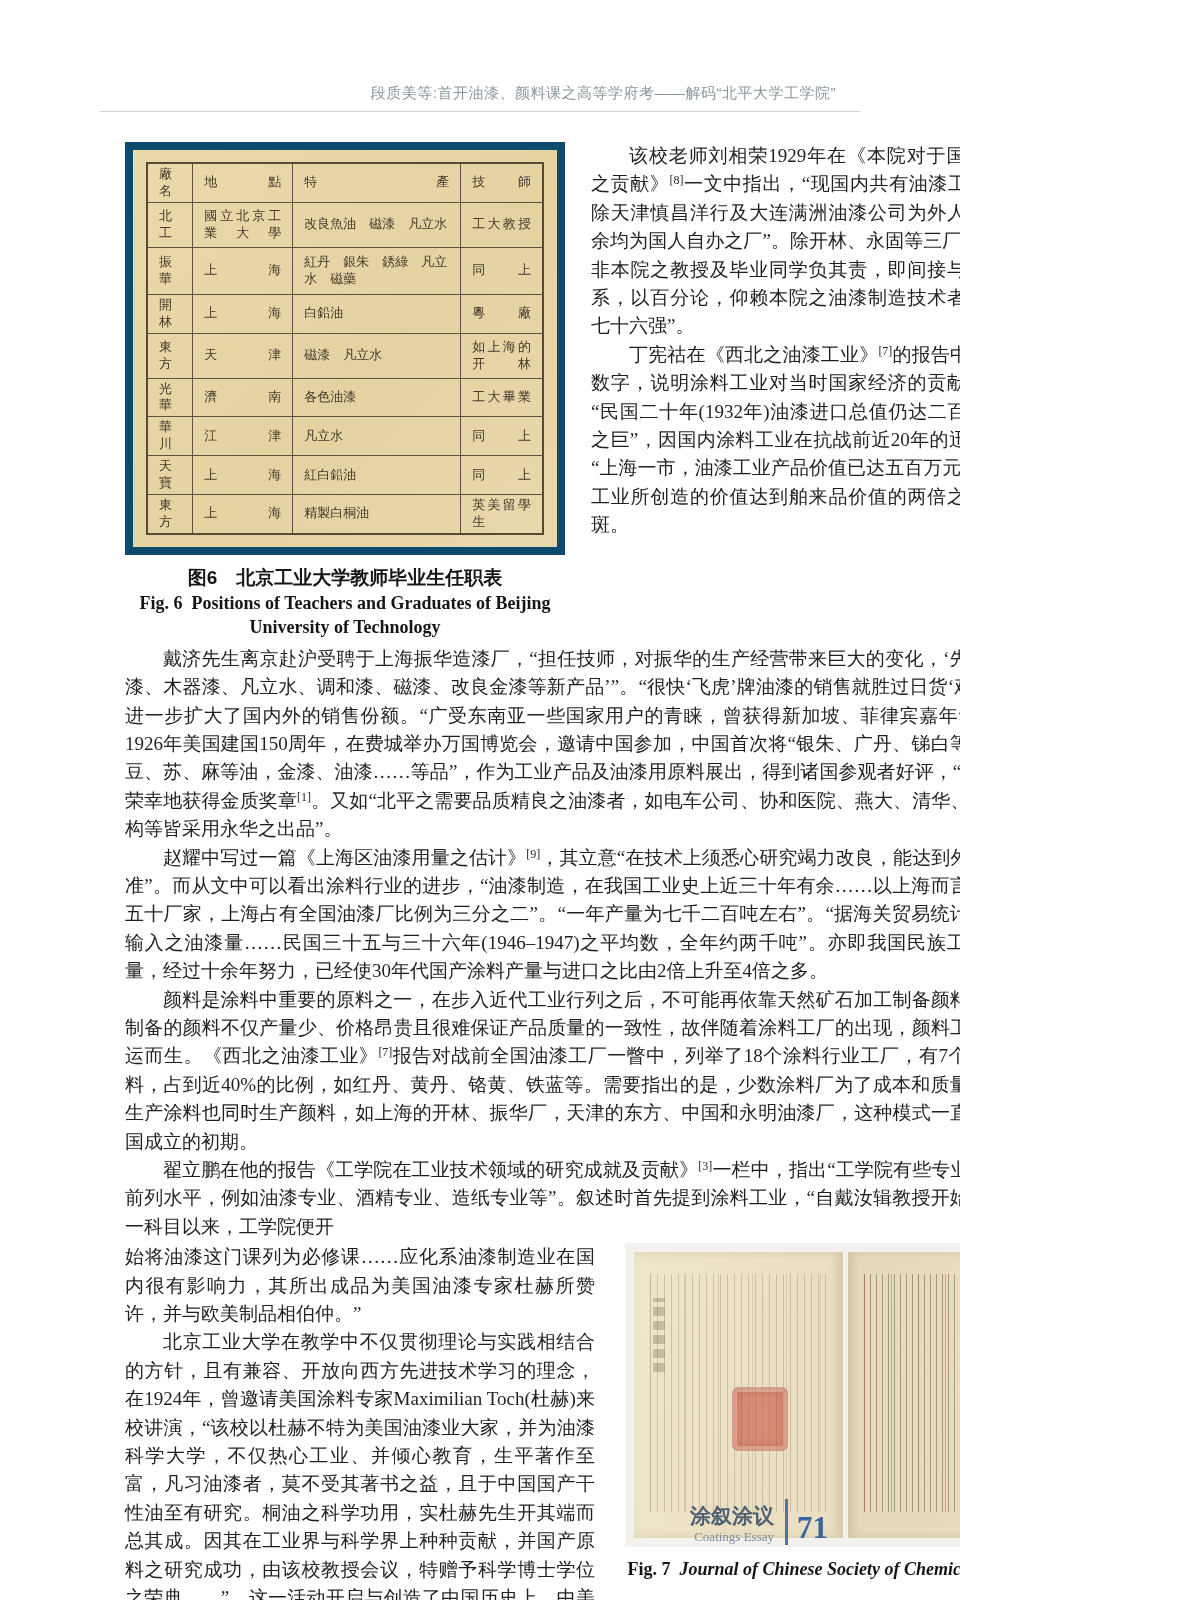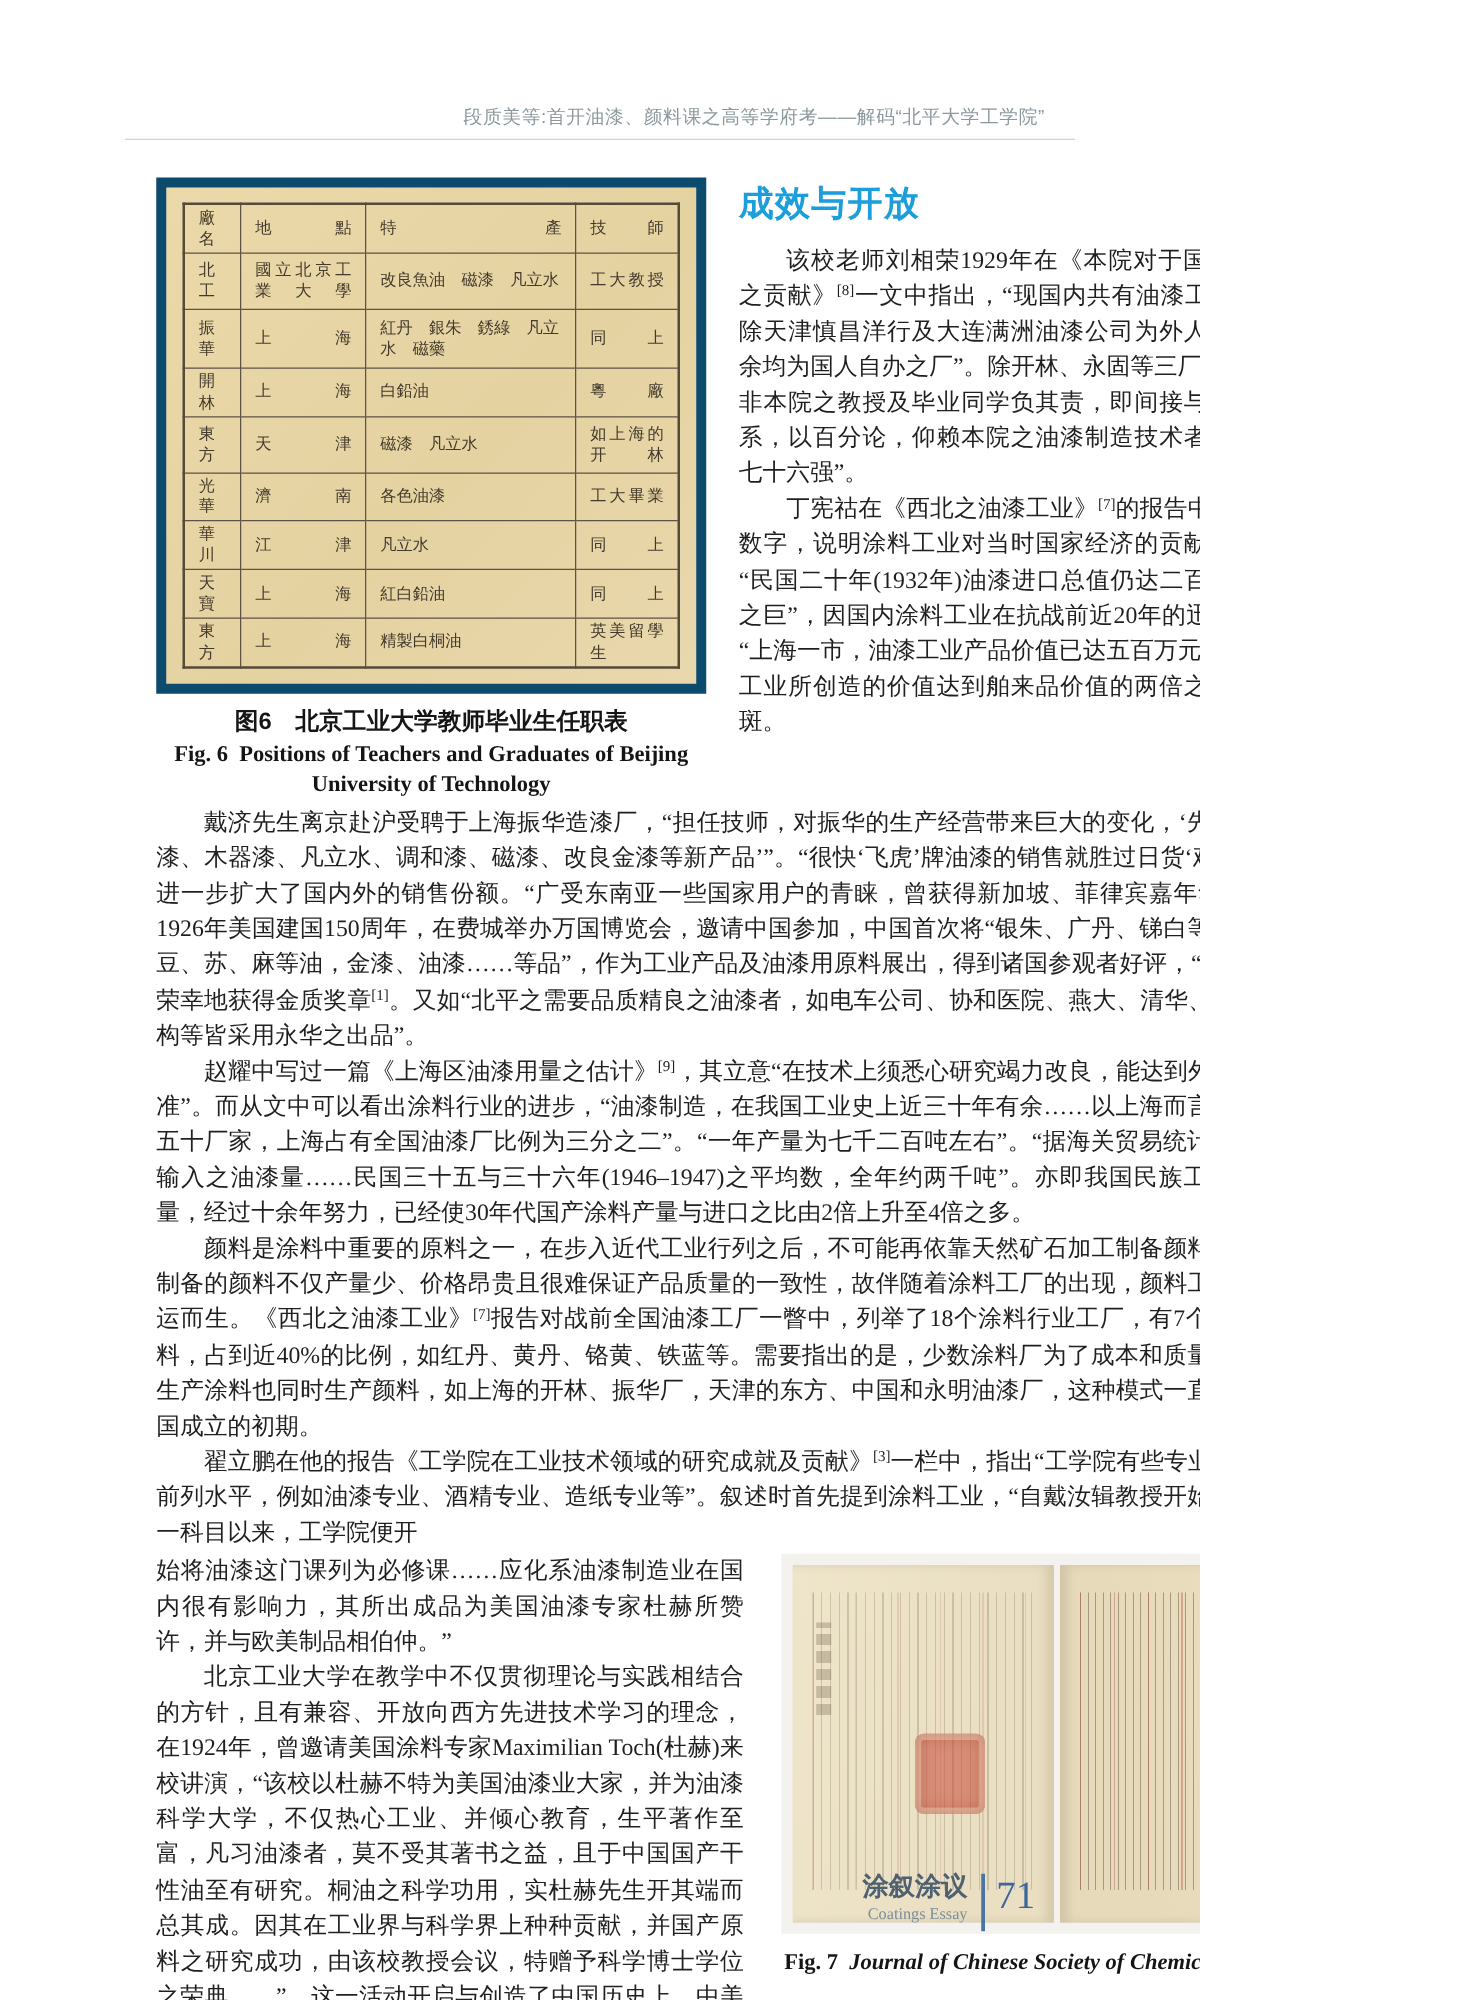--- a/index.html
+++ b/index.html
@@ -73,27 +73,27 @@
   .seal{position:absolute;background:rgba(198,72,56,.55);border-radius:7px;
         box-shadow:inset 0 0 0 5px rgba(238,227,198,.4), inset 0 0 14px rgba(150,30,20,.5);}
   .seal.s1{left:47%;top:47%;width:56px;height:64px;}
   .seal.s2{right:-2px;top:47%;width:34px;height:64px;opacity:.8;}
   .blotch{position:absolute;left:55%;top:26%;width:34px;height:28px;
         background:radial-gradient(ellipse,rgba(92,70,40,.55),rgba(92,70,40,0) 70%);}
   .spinelabel{position:absolute;left:9%;top:16%;width:12px;height:74px;opacity:.5;
         background:repeating-linear-gradient(0deg,rgba(80,66,46,.5) 0 9px,transparent 9px 14px);}
 
   
-  .footer{position:absolute;right:132px;bottom:55px;display:flex;}
+  .footer{position:absolute;right:132px;bottom:55px;display:flex;align-items:flex-end;}
   .f-left{text-align:right;}
   .f-zh{font-family:"Liberation Sans","DejaVu Sans",sans-serif;font-weight:bold;
         font-size:21px;color:#4f6171;line-height:22px;}
   .f-en{font-size:13px;color:#7e8d9a;line-height:16px;margin-top:2px;}
   .f-bar{width:3px;height:46px;background:#4a74a3;margin:0 9px 0 11px;}
-  .f-num{font-size:31px;color:#3a679c;line-height:34px;}
+  .f-num{font-size:31px;color:#3a679c;line-height:34px;font-weight:bold;}
 </style>
 </head>
 <body>
 
 <div class="page">
 
   <div class="running-head">段质美等:首开油漆、颜料课之高等学府考——解码“北平大学工学院”</div>
   <div class="head-rule"></div>
 
   <div class="main">
@@ -163,21 +163,20 @@
           </div>
         </div>
         <div class="figcap">
           <div class="zh">图6　北京工业大学教师毕业生任职表</div>
           <div class="en">
             <span>Fig. 6</span>&nbsp;&nbsp;<span>Positions of Teachers and Graduates of Beijing University of Technology</span>
           </div>
         </div>
       </div>
       <div class="rcol">
-        <h2 class="sec">成效与开放</h2>
         <p class="body">该校老师刘相荣1929年在《本院对于国内油漆工业之贡献》<sup>[8]</sup>一文中指出，“现国内共有油漆工厂十五处，除天津慎昌洋行及大连满洲油漆公司为外人经营者外，余均为国人自办之厂”。除开林、永固等三厂，“其余十厂非本院之教授及毕业同学负其责，即间接与本院发生关系，以百分论，仰赖本院之油漆制造技术者，占百分之七十六强”。</p>
         <p class="body">丁宪祜在《西北之油漆工业》<sup>[7]</sup>的报告中列举了一组数字，说明涂料工业对当时国家经济的贡献及重要性，“民国二十年(1932年)油漆进口总值仍达二百四十万海关之巨”，因国内涂料工业在抗战前近20年的迅速发展，仅“上海一市，油漆工业产品价值已达五百万元之谱”，民族工业所创造的价值达到舶来品价值的两倍之多，可见一斑。</p>
       </div>
     </div>
 
     <div class="full">
       <p class="body">戴济先生离京赴沪受聘于上海振华造漆厂，“担任技师，对振华的生产经营带来巨大的变化，‘先后增加汽车漆、木器漆、凡立水、调和漆、磁漆、改良金漆等新产品’”。“很快‘飞虎’牌油漆的销售就胜过日货‘鸡’牌油漆”，进一步扩大了国内外的销售份额。“广受东南亚一些国家用户的青睐，曾获得新加坡、菲律宾嘉年华等奖项”。1926年美国建国150周年，在费城举办万国博览会，邀请中国参加，中国首次将“银朱、广丹、锑白等颜料，桐、豆、苏、麻等油，金漆、油漆……等品”，作为工业产品及油漆用原料展出，得到诸国参观者好评，“飞虎”牌油漆荣幸地获得金质奖章<sup>[1]</sup>。又如“北平之需要品质精良之油漆者，如电车公司、协和医院、燕大、清华、使馆界各机构等皆采用永华之出品”。</p>
       <p class="body">赵耀中写过一篇《上海区油漆用量之估计》<sup>[9]</sup>，其立意“在技术上须悉心研究竭力改良，能达到外货品质之标准”。而从文中可以看出涂料行业的进步，“油漆制造，在我国工业史上近三十年有余……以上海而言……共计有五十厂家，上海占有全国油漆厂比例为三分之二”。“一年产量为七千二百吨左右”。“据海关贸易统计表中，国外输入之油漆量……民国三十五与三十六年(1946–1947)之平均数，全年约两千吨”。亦即我国民族工业的涂料产量，经过十余年努力，已经使30年代国产涂料产量与进口之比由2倍上升至4倍之多。</p>
       <p class="body">颜料是涂料中重要的原料之一，在步入近代工业行列之后，不可能再依靠天然矿石加工制备颜料。这种方法制备的颜料不仅产量少、价格昂贵且很难保证产品质量的一致性，故伴随着涂料工厂的出现，颜料工厂也逐渐应运而生。《西北之油漆工业》<sup>[7]</sup>报告对战前全国油漆工厂一瞥中，列举了18个涂料行业工厂，有7个工厂生产颜料，占到近40%的比例，如红丹、黄丹、铬黄、铁蓝等。需要指出的是，少数涂料厂为了成本和质量的要求，既生产涂料也同时生产颜料，如上海的开林、振华厂，天津的东方、中国和永明油漆厂，这种模式一直保留到新中国成立的初期。</p>
       <p class="body">翟立鹏在他的报告《工学院在工业技术领域的研究成就及贡献》<sup>[3]</sup>一栏中，指出“工学院有些专业在当时处于前列水平，例如油漆专业、酒精专业、造纸专业等”。叙述时首先提到涂料工业，“自戴汝辑教授开始主讲油漆这一科目以来，工学院便开</p>

